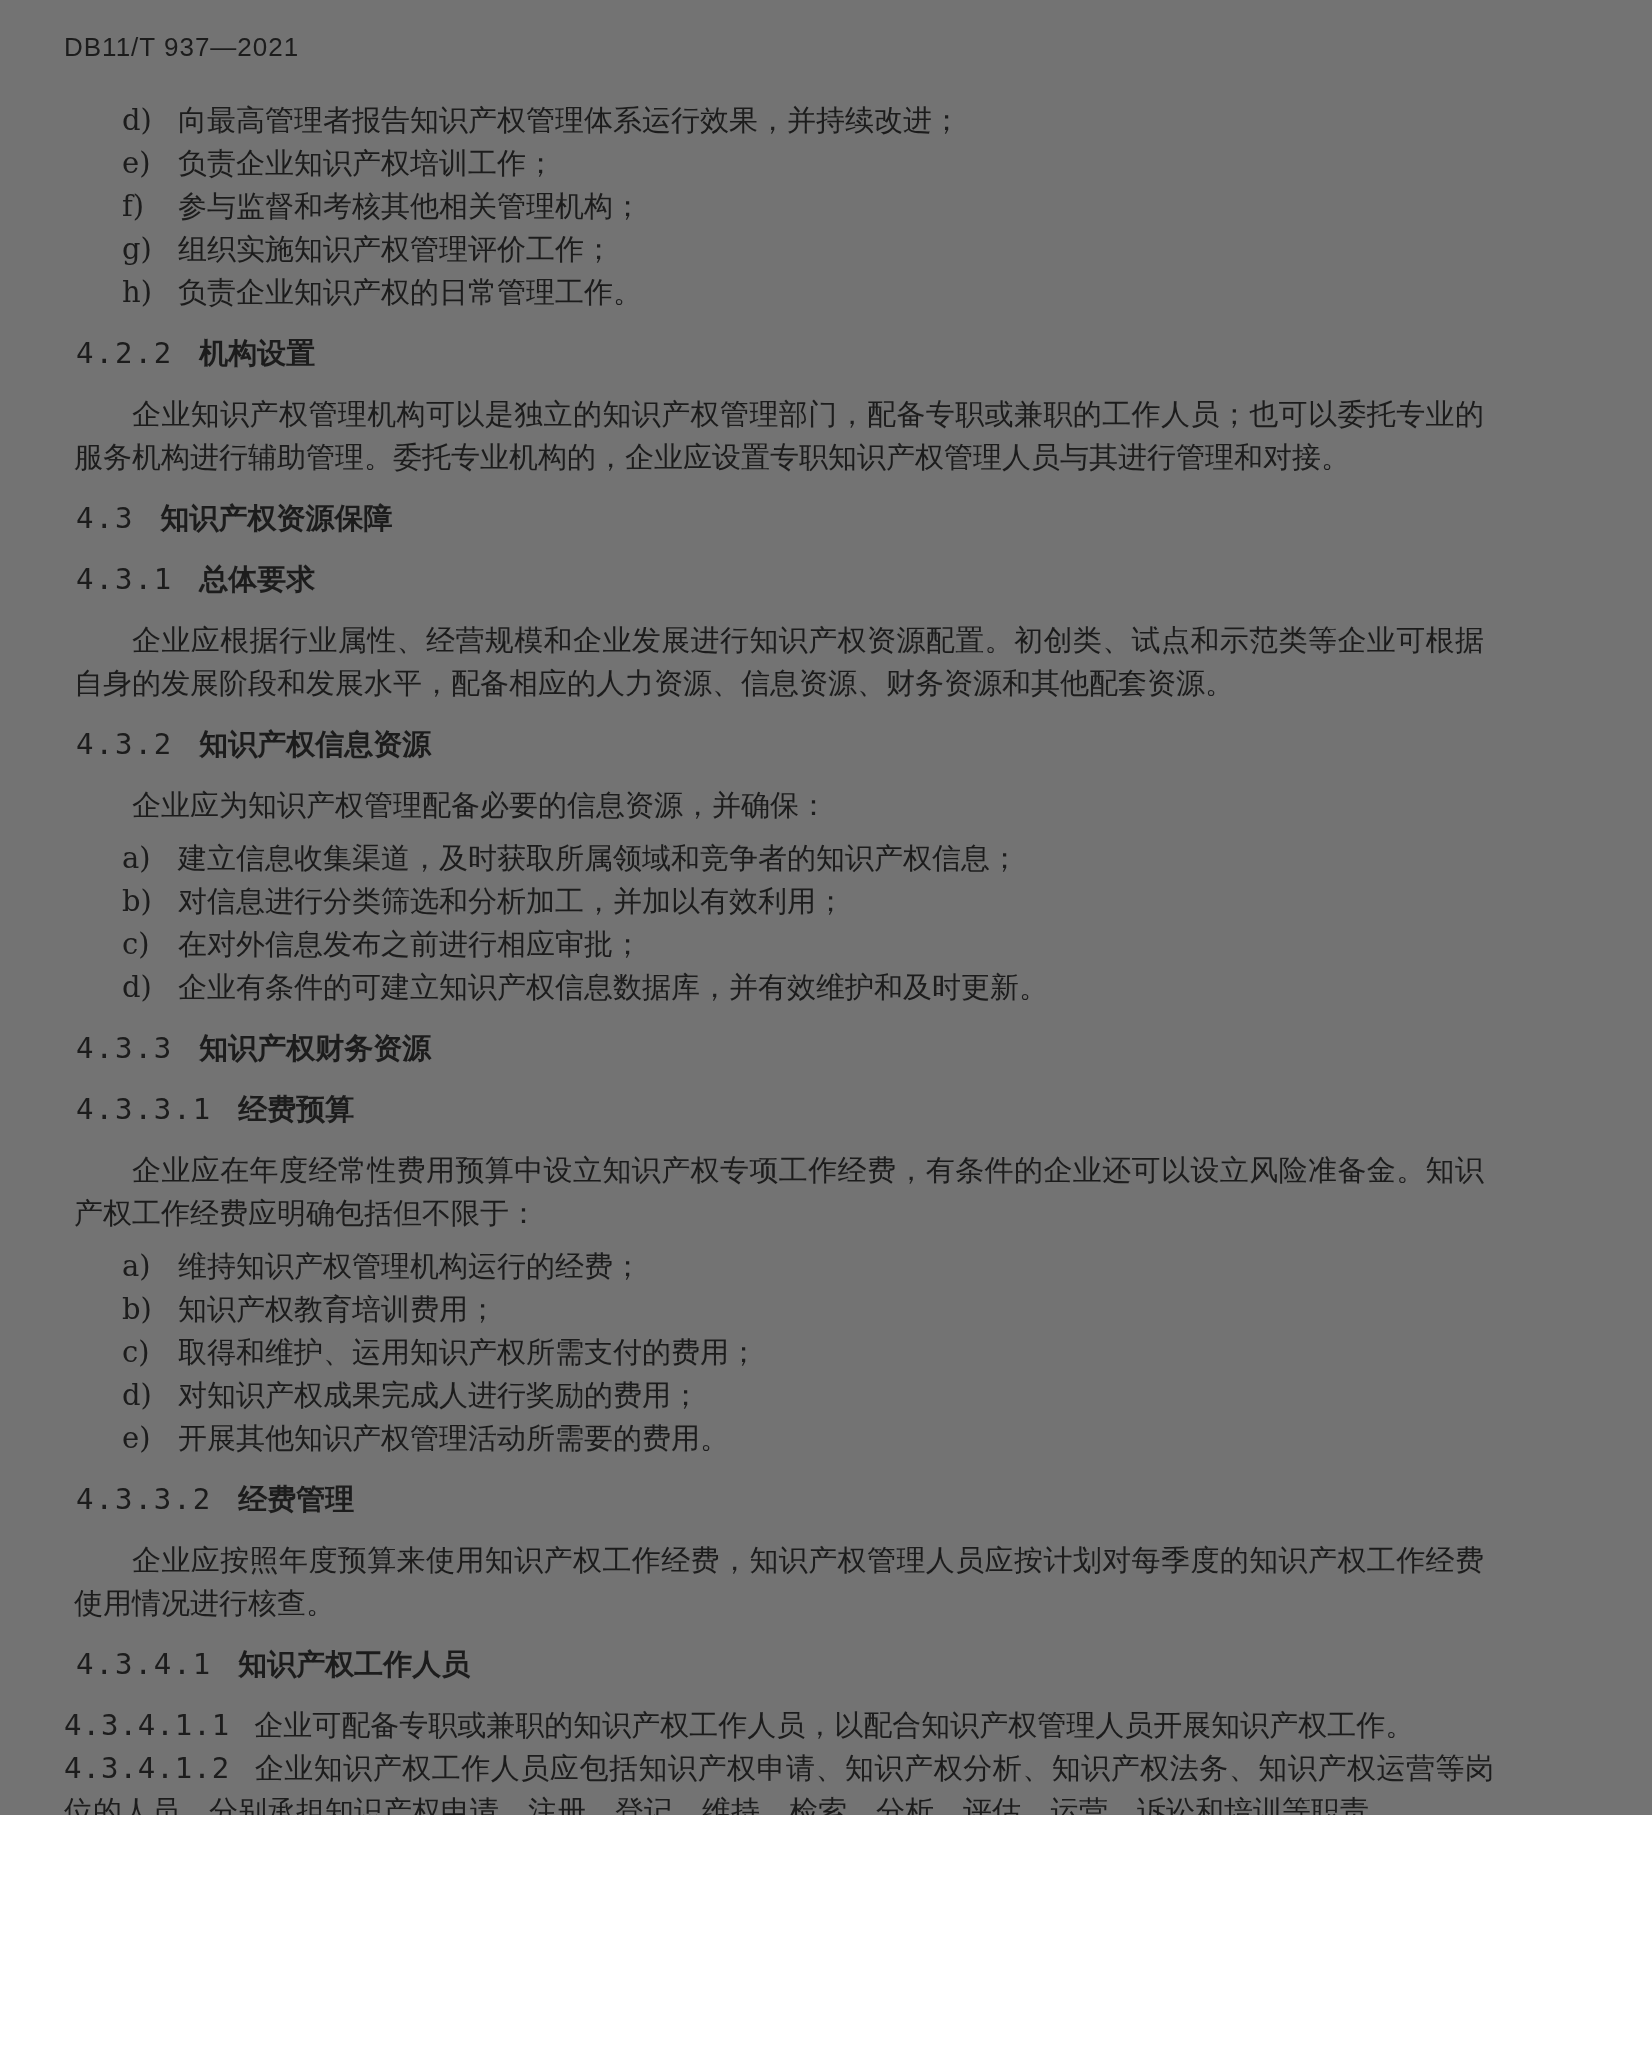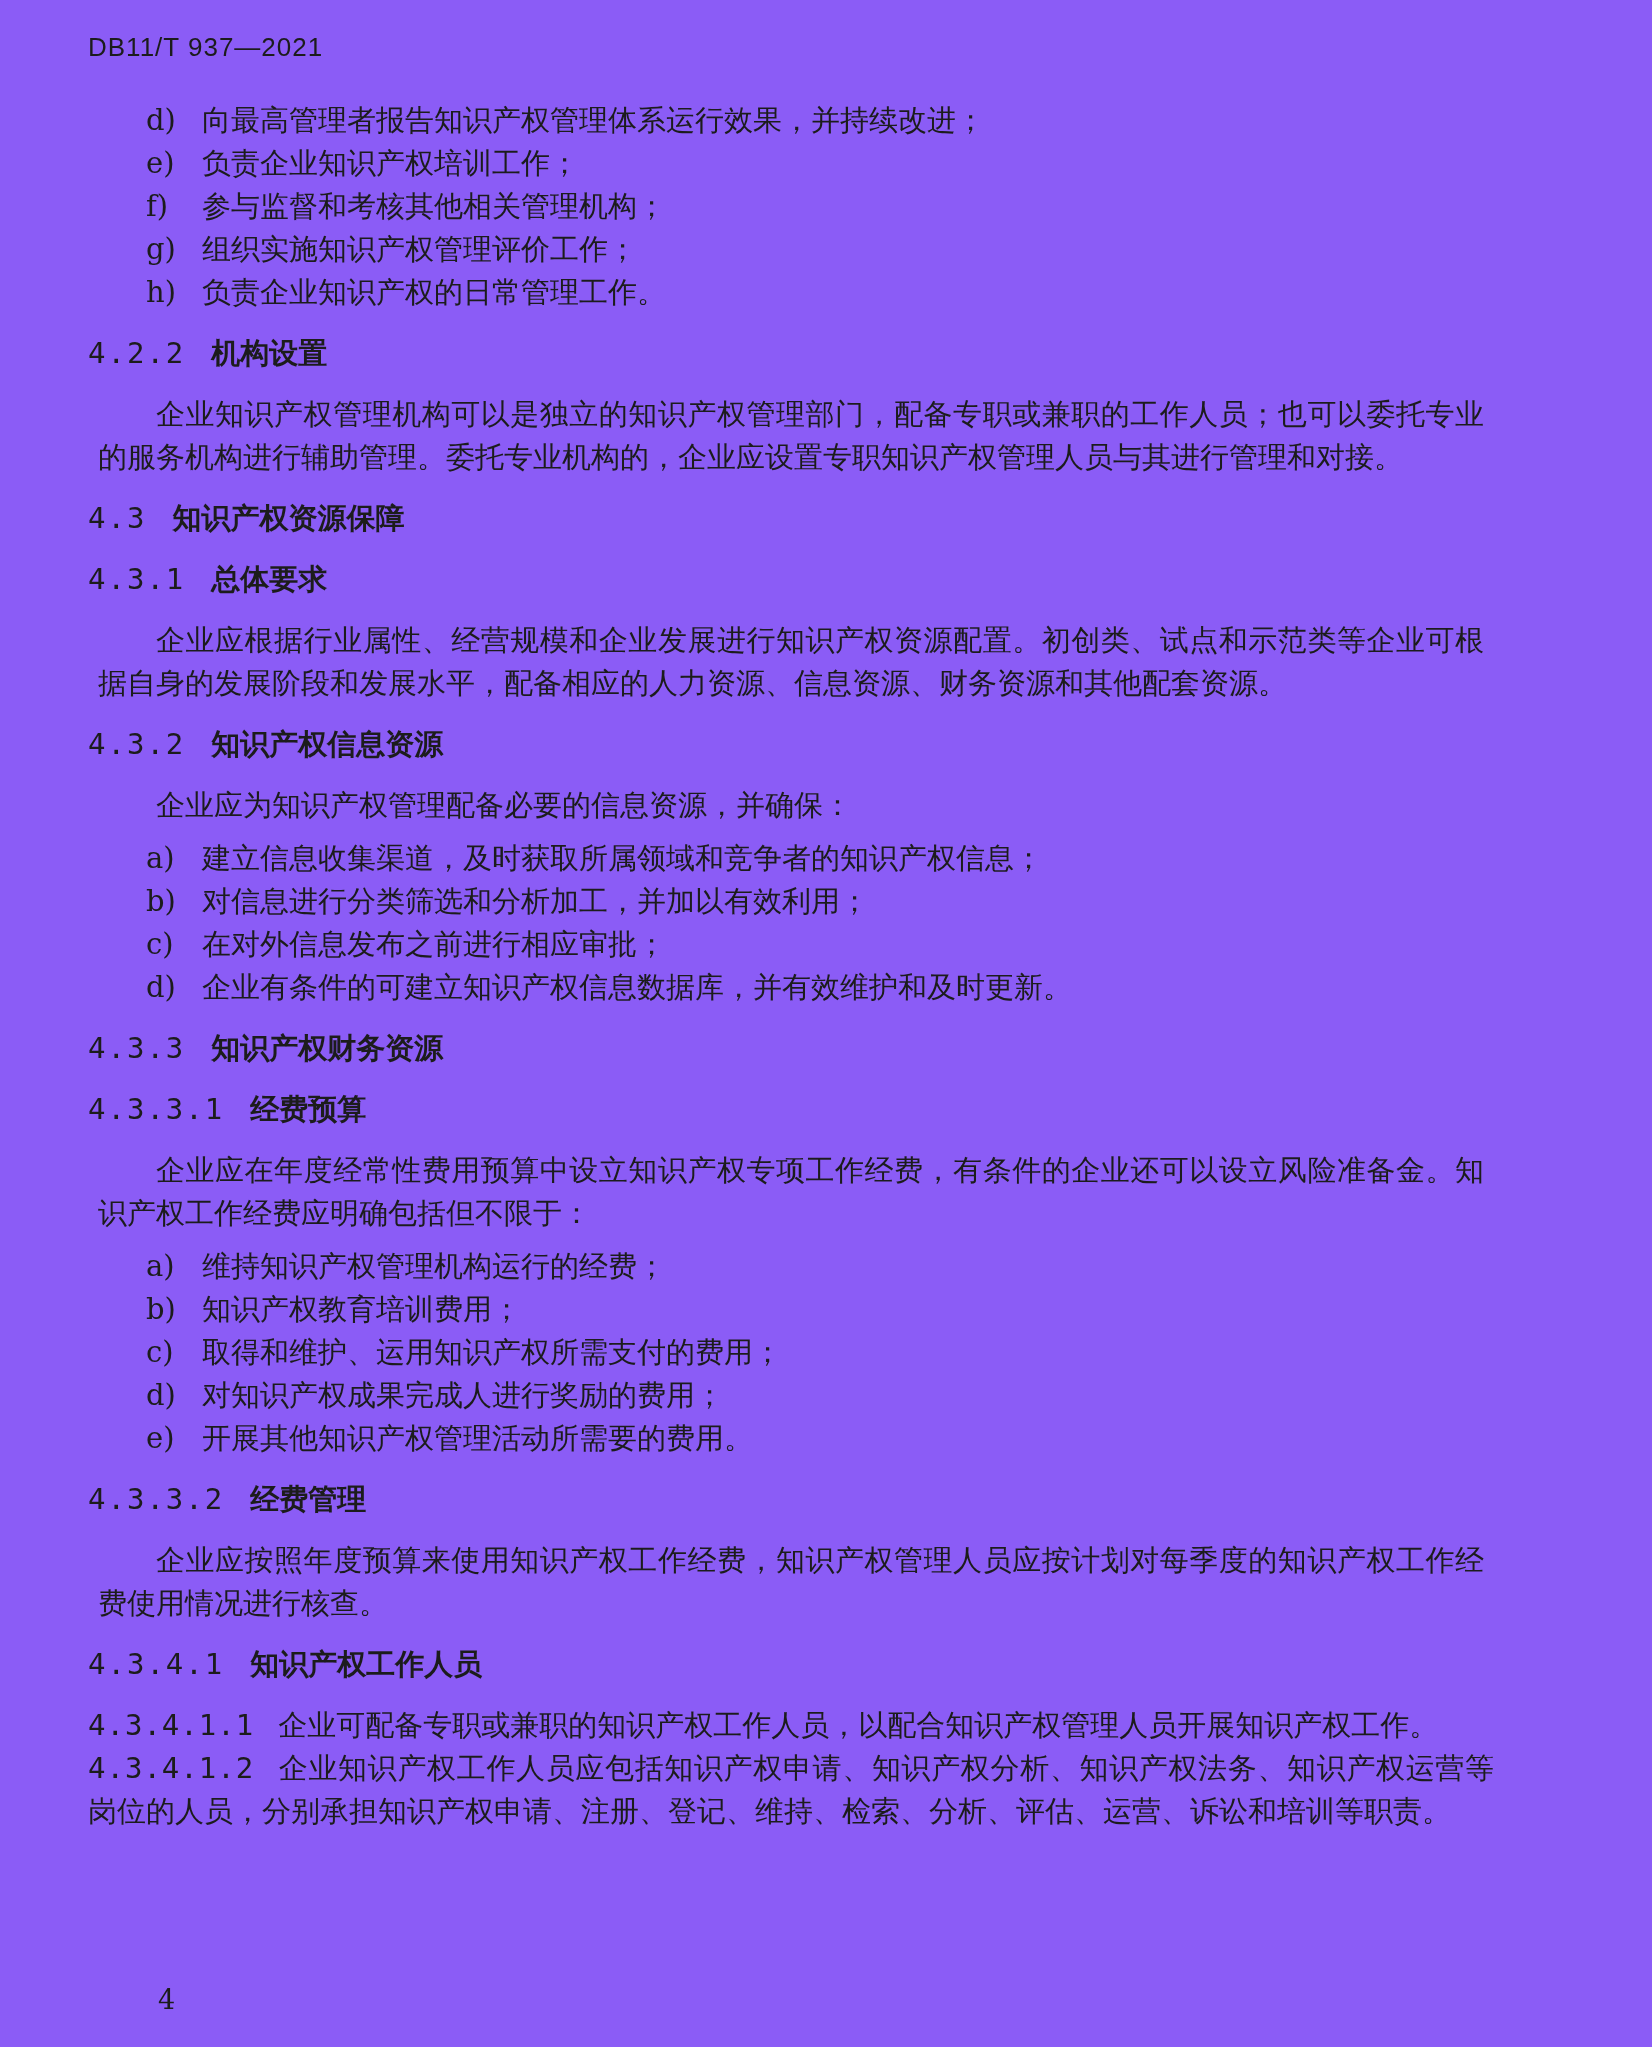--- a/index.html
+++ b/index.html
@@ -1,42 +1,42 @@
 <!DOCTYPE html>
 <html><head>
 <meta charset="utf-8">
 <style>
   html, body { margin: 0; padding: 0; background: #ffffff; }
   .page {
     position: relative;
     width: 1652px;
-    height: 2047px;
-    background: #8b5cf6;
+    height: 1815px;
+    background: #737373;
     box-sizing: border-box;
-    padding: 26px 158px 0 88px;
+    padding: 26px 158px 0 64px;
     font-family: "DejaVu Serif", serif;
     font-size: 29px;
     line-height: 43px;
     color: #1c1c1c;
     overflow: hidden;
   }
   .doc-code {
     font-family: "Liberation Sans", sans-serif;
     font-size: 26px;
     line-height: 43px;
     letter-spacing: 1px;
     margin-bottom: 30px;
     font-weight: 500;
   }
   .heading {
     font-family: "DejaVu Sans", sans-serif;
     font-weight: bold;
     font-size: 29px;
     line-height: 43px;
-    margin: 18px 0;
+    margin: 18px 12px;
     white-space: nowrap;
   }
   .heading .clause-num {
     font-family: "DejaVu Sans Mono", monospace;
     font-weight: normal;
     letter-spacing: 2px;
     margin-right: 26px;
   }
   .para {
     margin: 10px;

